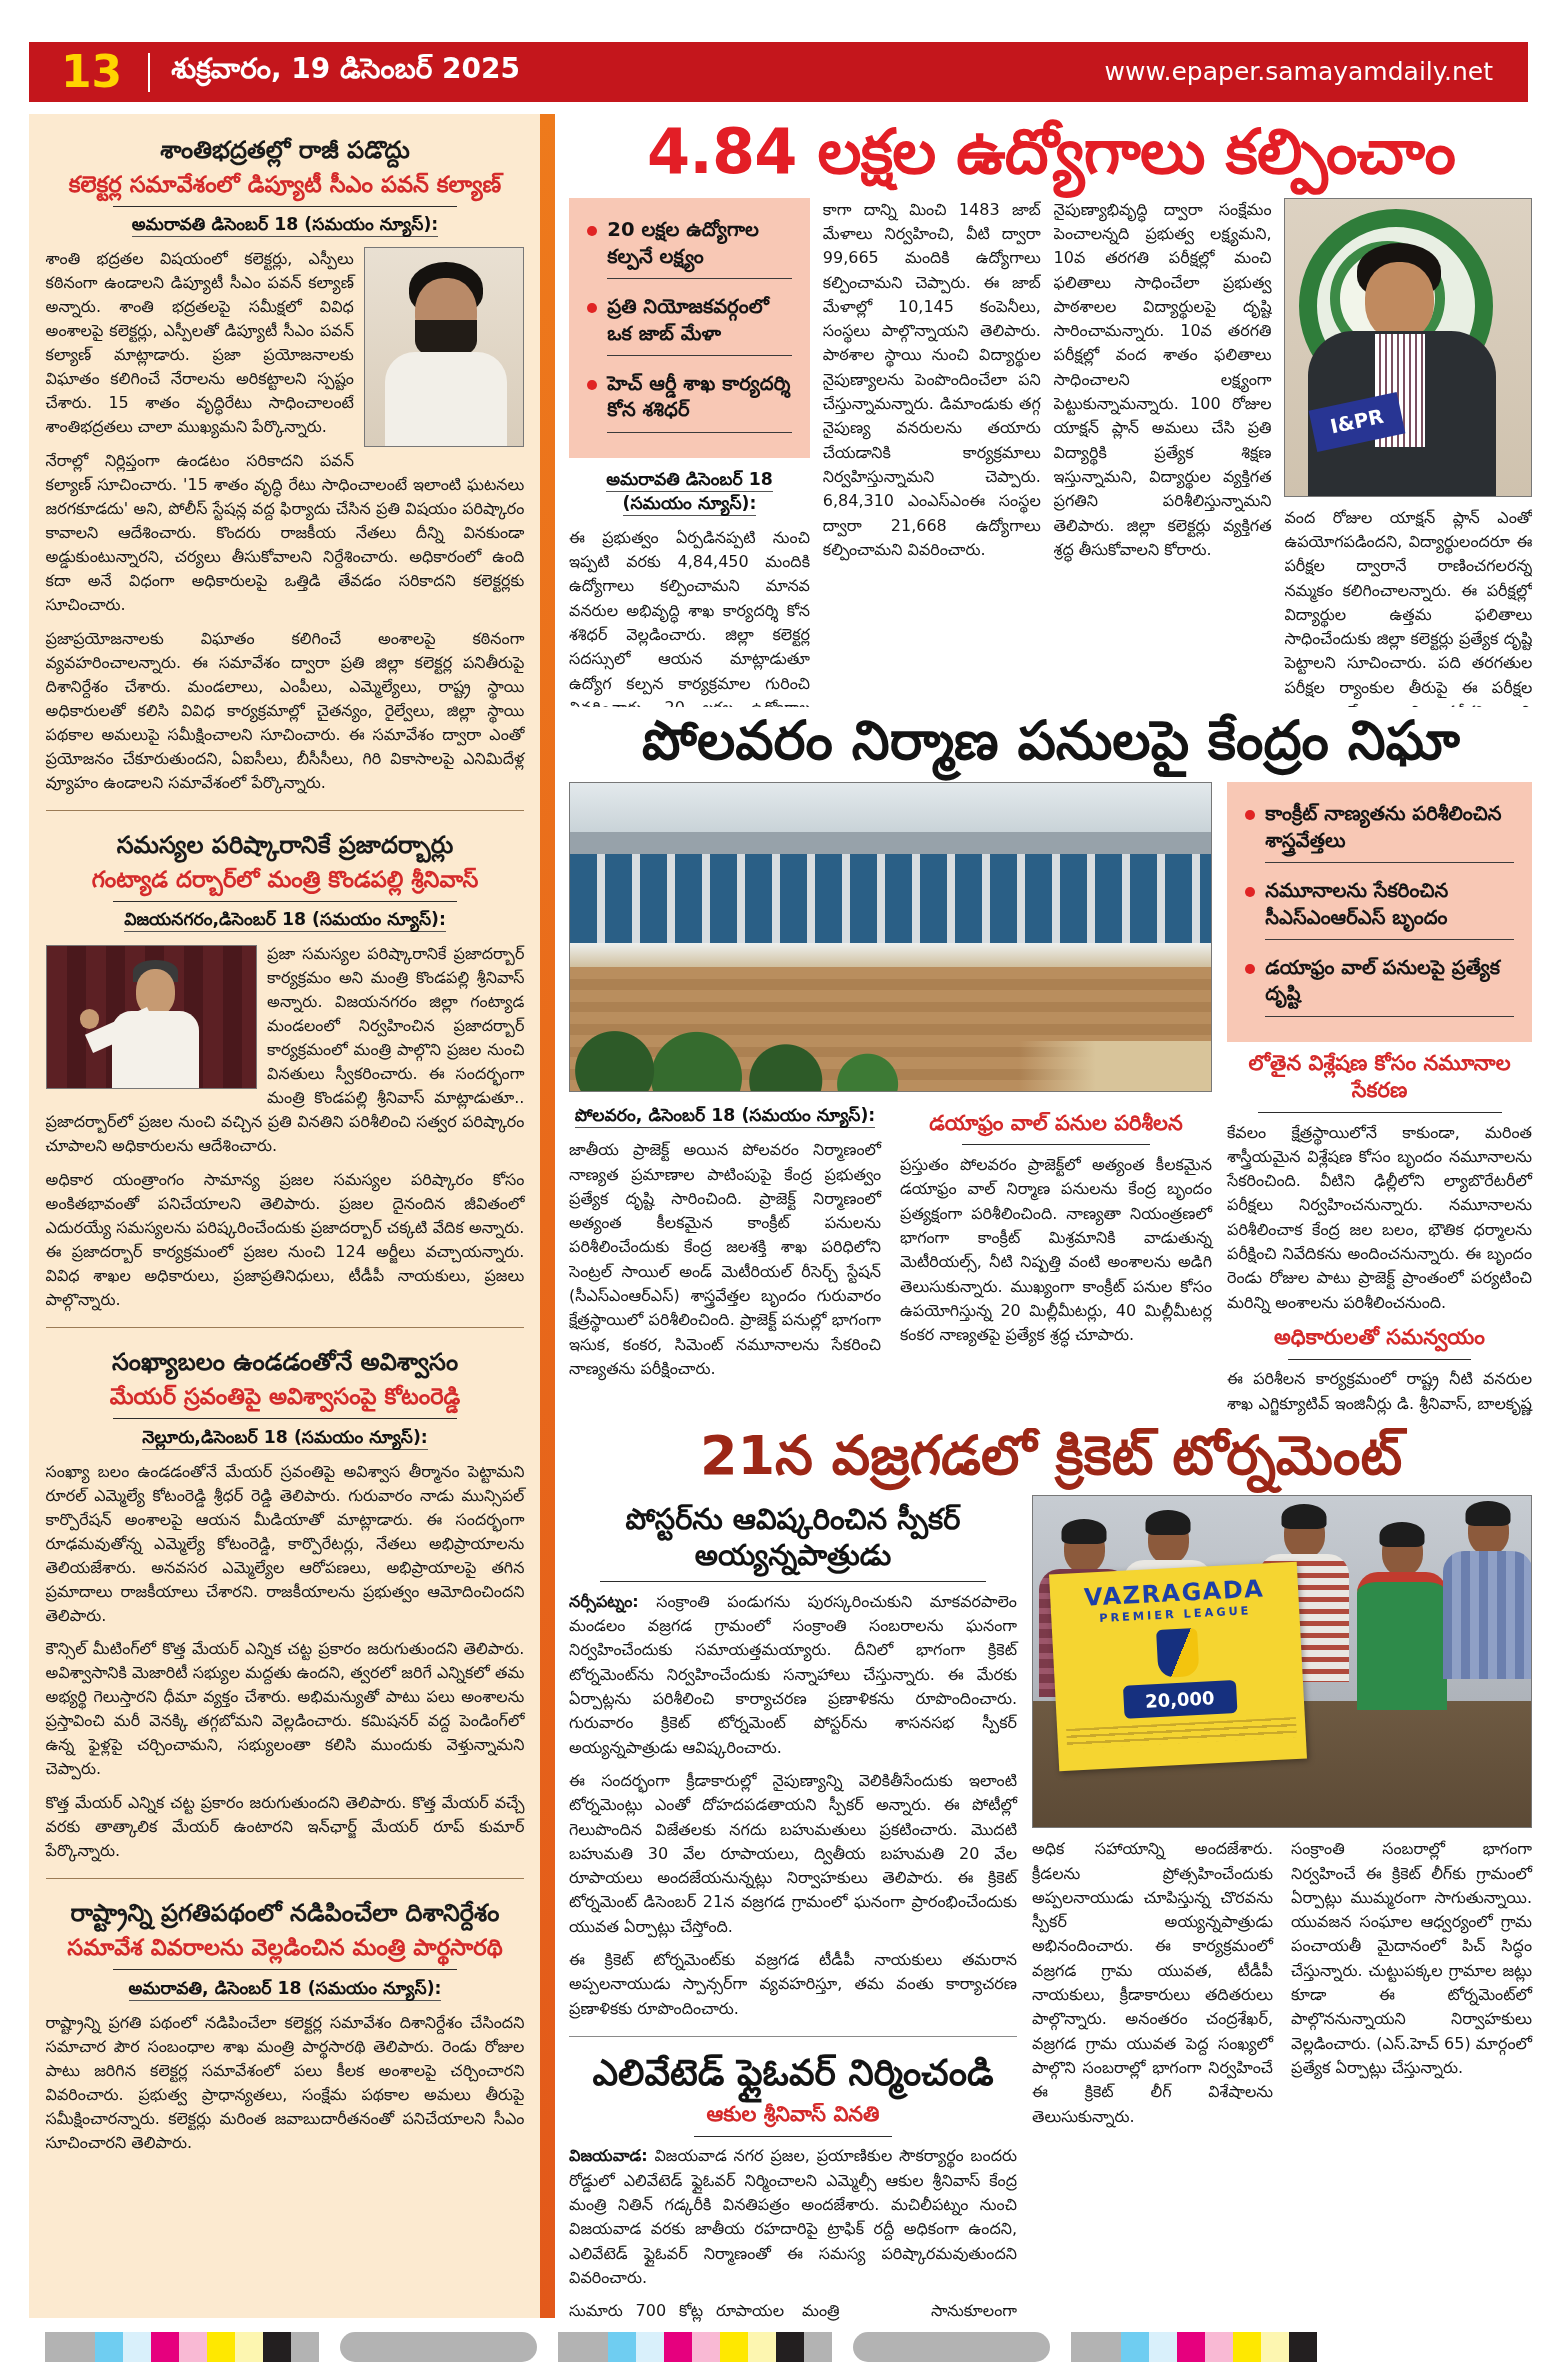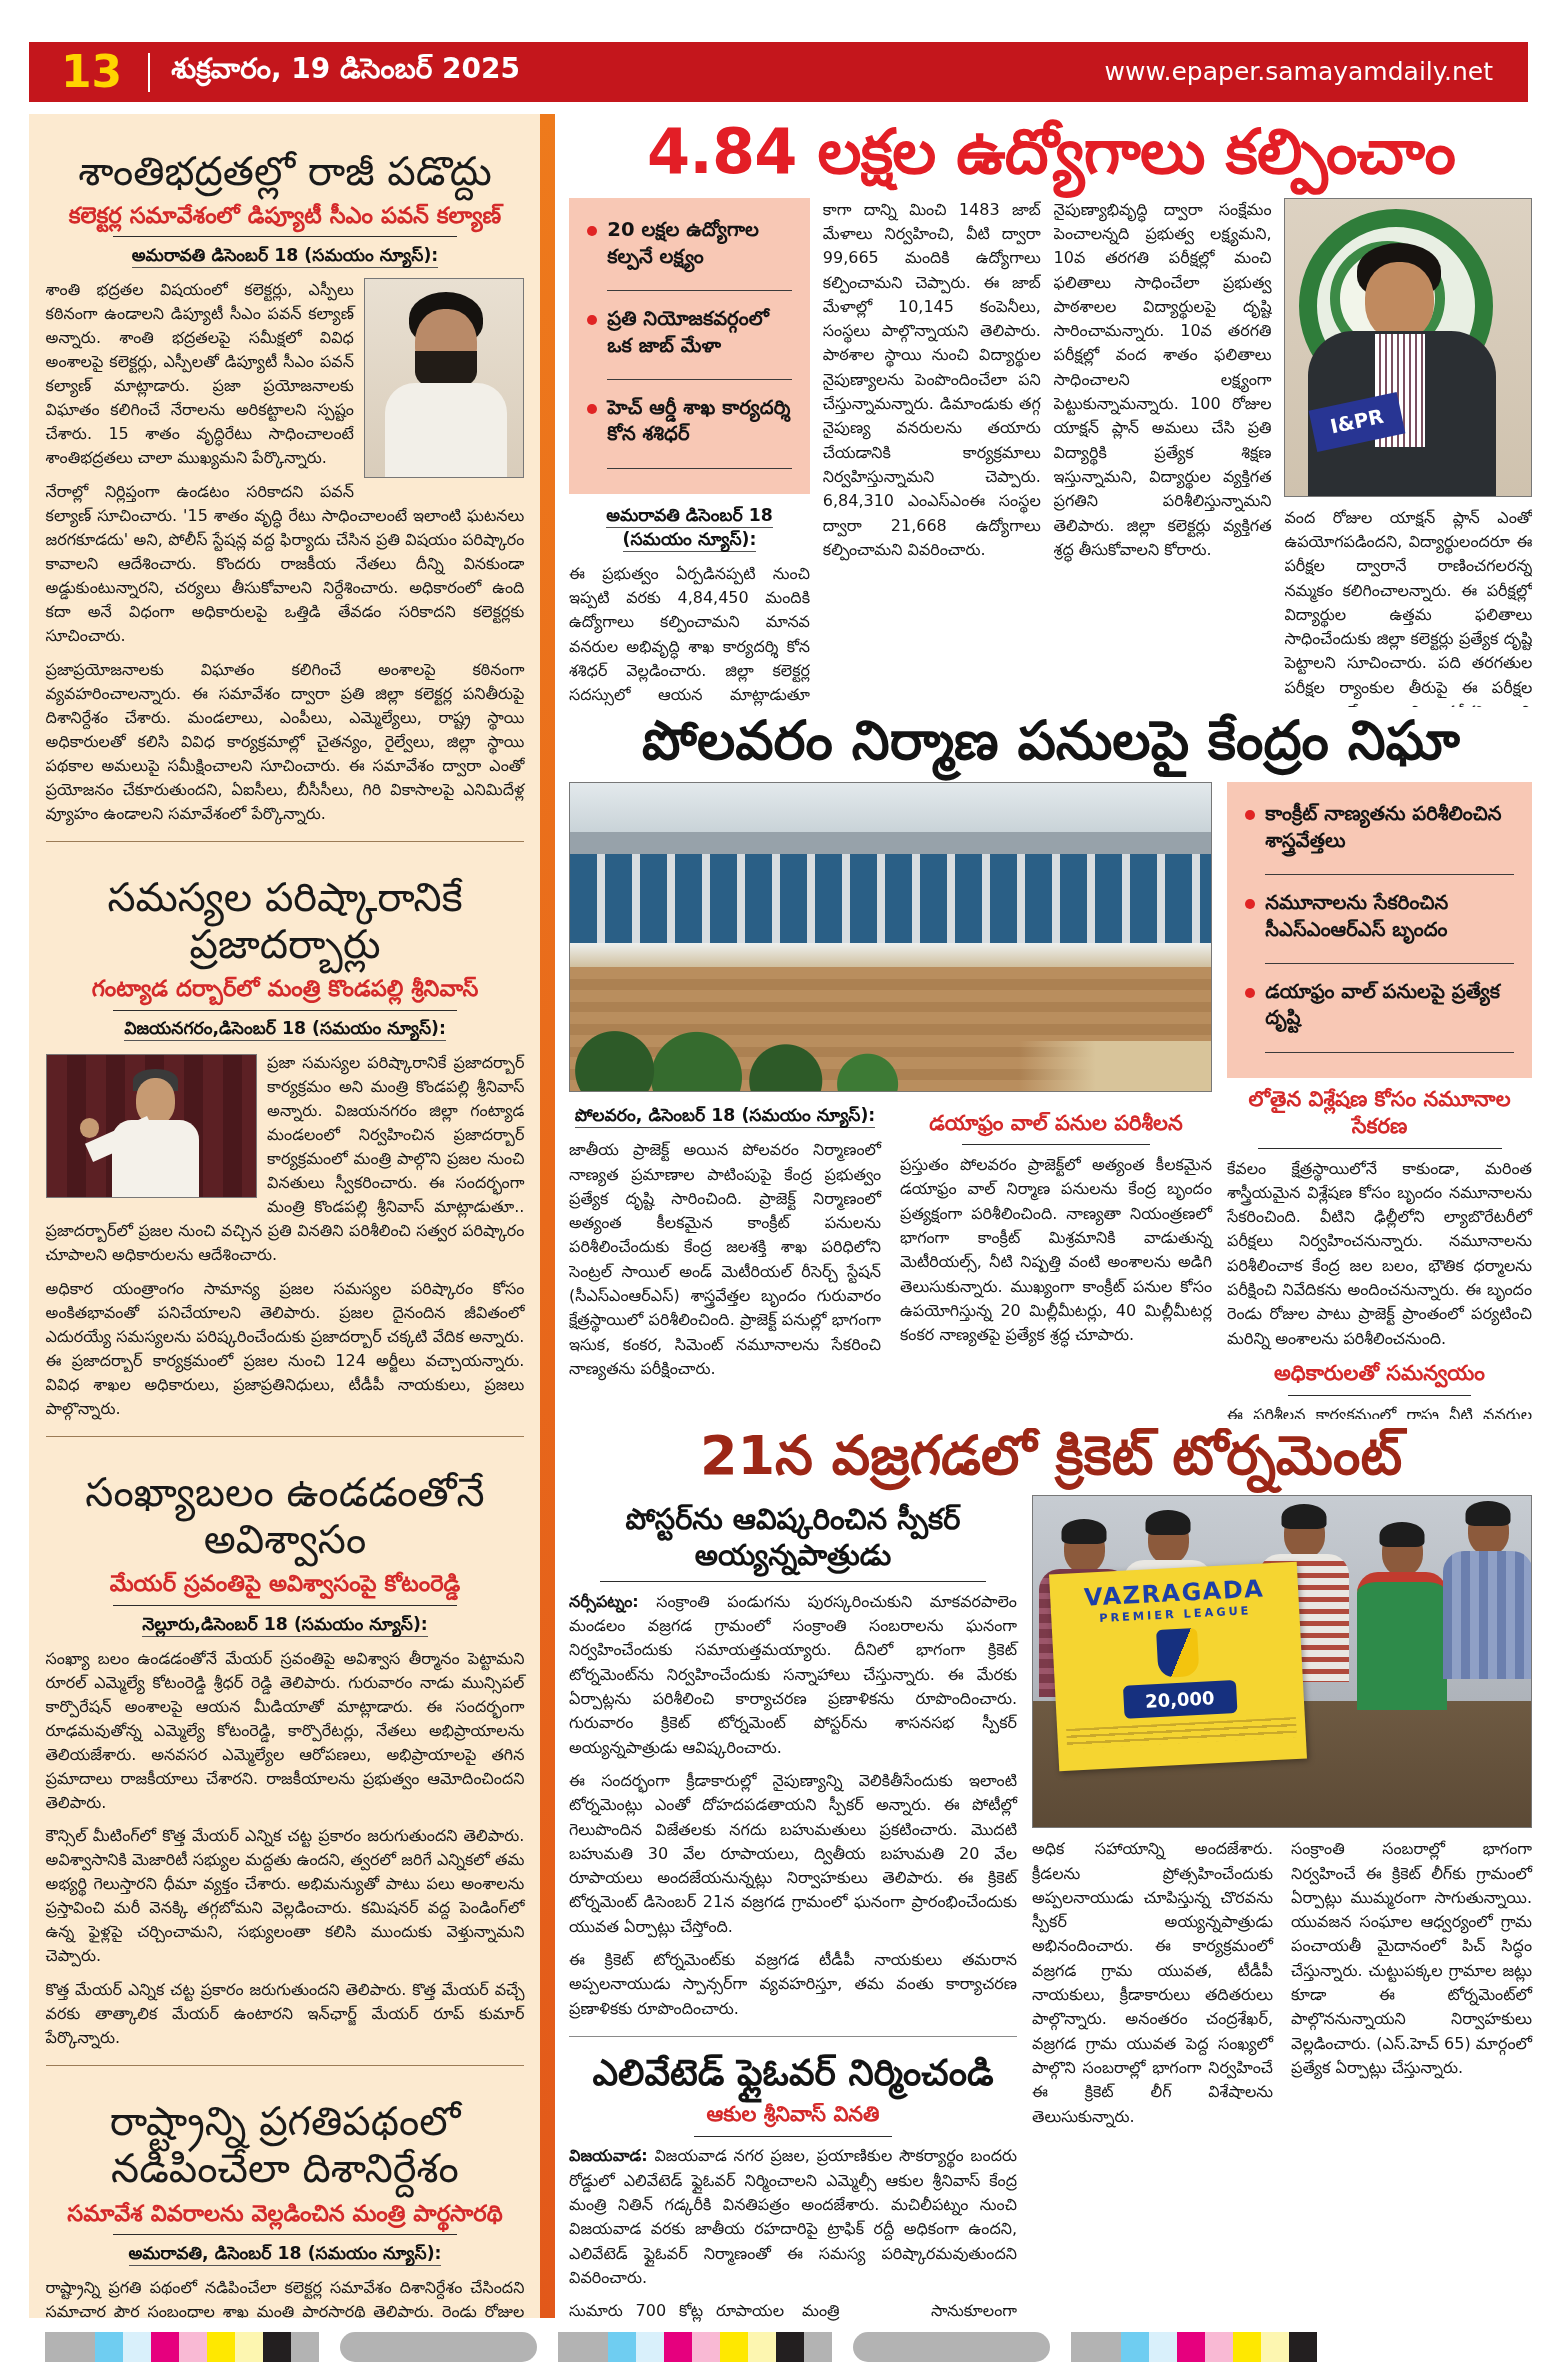--- a/index.html
+++ b/index.html
@@ -18,21 +18,21 @@
   .masthead{color:#273a93;font-size:45px;font-weight:bold;font-style:italic;
             text-shadow:0.8px 0.8px 0 #10184e;}
   .hdr-site{position:absolute;right:35px;top:0;height:60px;line-height:60px;color:#fff;font-size:25px;}
 
   
   .leftcol{position:absolute;left:29px;top:114px;width:512px;height:2204px;background:#fcead0;
            padding:13.5px 16.6px;box-sizing:border-box;overflow:hidden;}
   .orangebar{position:absolute;left:540px;top:114px;width:15px;height:2204px;
              background:linear-gradient(180deg,#ee7a1c,#e2581a);}
   .l-art + .l-art{border-top:1.5px solid #9b7b55;margin-top:15px;padding-top:12px;}
-  .l-head{font-size:40px;font-weight:normal;text-align:center;color:#1a1a1a;line-height:1.18;margin:20px 0 6px;}
+  .l-head{font-size:24px;font-weight:bold;text-align:center;color:#1a1a1a;line-height:1.18;margin:8px 0 6px;}
   .redsub{color:#d42a2a;font-size:22.6px;font-weight:bold;text-align:center;line-height:1.25;margin:3px 0 0;}
   .subrule{width:72%;margin:7.5px auto 7.5px;border-bottom:1.5px solid #2b2b2b;}
   .byline{text-align:center;font-weight:bold;font-size:17.3px;margin:3px 0 9px;color:#111;}
   .byline span{border-bottom:1.5px solid #555;padding-bottom:2.3px;}
   .bodytxt p{font-size:16px;line-height:1.5;text-align:justify;margin:0 0 9.8px;}
   .dl{font-weight:bold;}
 
   
   .ph{border:0.8px solid #777;box-sizing:border-box;position:relative;overflow:hidden;}
   .ph-pawan{float:right;width:160px;height:200px;margin:0 0 7.5px 10.5px;background:linear-gradient(180deg,#e9e0d2 0%,#d9cdbb 100%);}
@@ -50,21 +50,21 @@
 
   
   .sec{position:absolute;box-sizing:border-box;overflow:hidden;}
   .mainhead{font-weight:bold;text-align:center;line-height:1.05;margin:0;}
   .jobs-head{font-size:62px;color:#e31e26;letter-spacing:-0.8px;}
   .pola-head{font-size:54px;color:#141414;}
   .cric-head{font-size:54px;color:#9c2717;}
   .pinkbox{background:#f8c8b5;padding:19.6px 18px 10.5px;}
   .bullet{display:flex;align-items:flex-start;margin-bottom:15px;}
   .dot{flex:0 0 9.8px;width:9.8px;height:9.8px;border-radius:50%;background:#e02424;margin:9px 10.5px 0 0;}
-  .btext{font-size:19.6px;font-weight:bold;color:#141414;line-height:1.35;border-bottom:1.5px solid #3a3a3a;padding-bottom:20px;}
+  .btext{font-size:19.6px;font-weight:bold;color:#141414;line-height:1.35;border-bottom:1.5px solid #3a3a3a;padding-bottom:8px;}
   .colp{font-size:16px;line-height:1.52;text-align:justify;margin:0 0 9px;}
   .redsub2{color:#d42a2a;font-size:21px;font-weight:bold;text-align:center;line-height:1.3;margin:7.5px 0 0;}
 
   
   .jobs-grid{display:grid;grid-template-columns:241px 218px 218px 248px;column-gap:12.8px;margin-top:13.5px;}
   .jcol{overflow:hidden;}
   .ph-press{width:248px;height:299px;background:linear-gradient(180deg,#ddd2c2 0%,#cfc2ae 100%);margin-bottom:9px;}
   .ring{position:absolute;left:13.5px;top:10.5px;width:158px;height:158px;border:18px solid #2f7d3a;border-radius:50%;background:#e8efe3;}
   .ring2{position:absolute;left:45px;top:42px;width:95px;height:95px;border:10.5px solid #3c8a46;border-radius:50%;background:#f2f5ea;}
   .k-hair{position:absolute;left:72px;top:44px;width:84px;height:56px;background:#171310;border-radius:50% 50% 40% 40%;}

